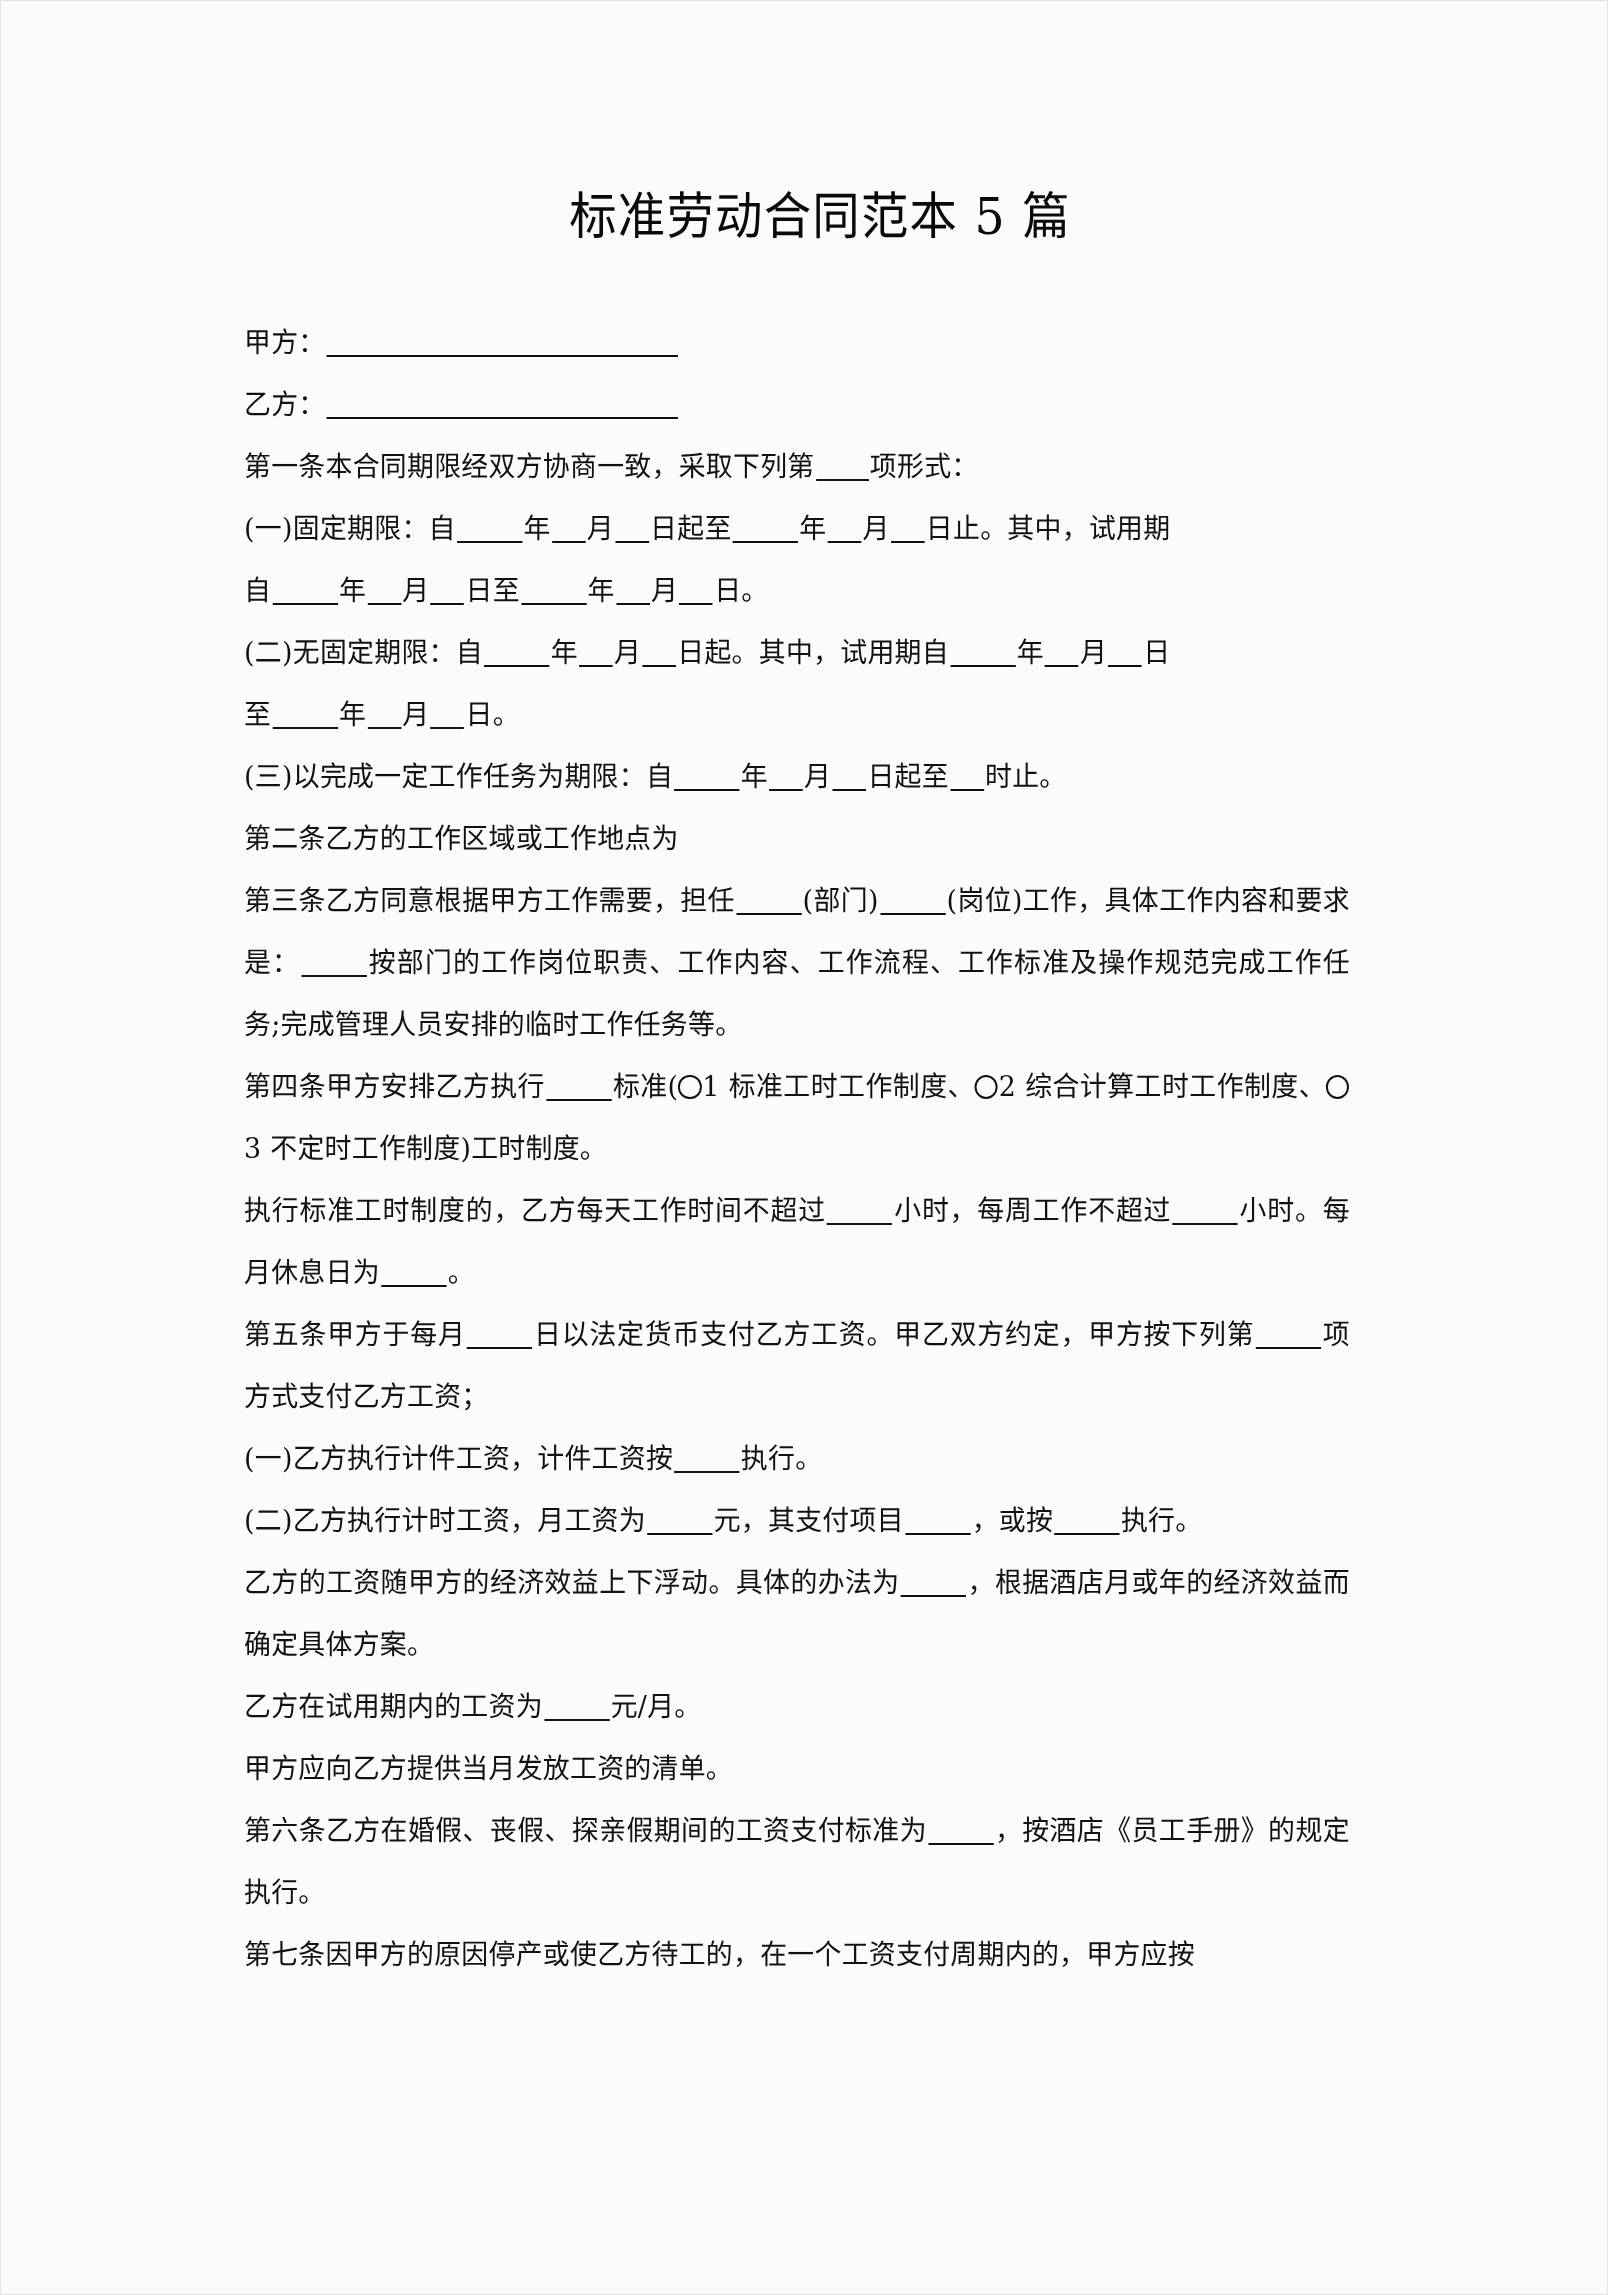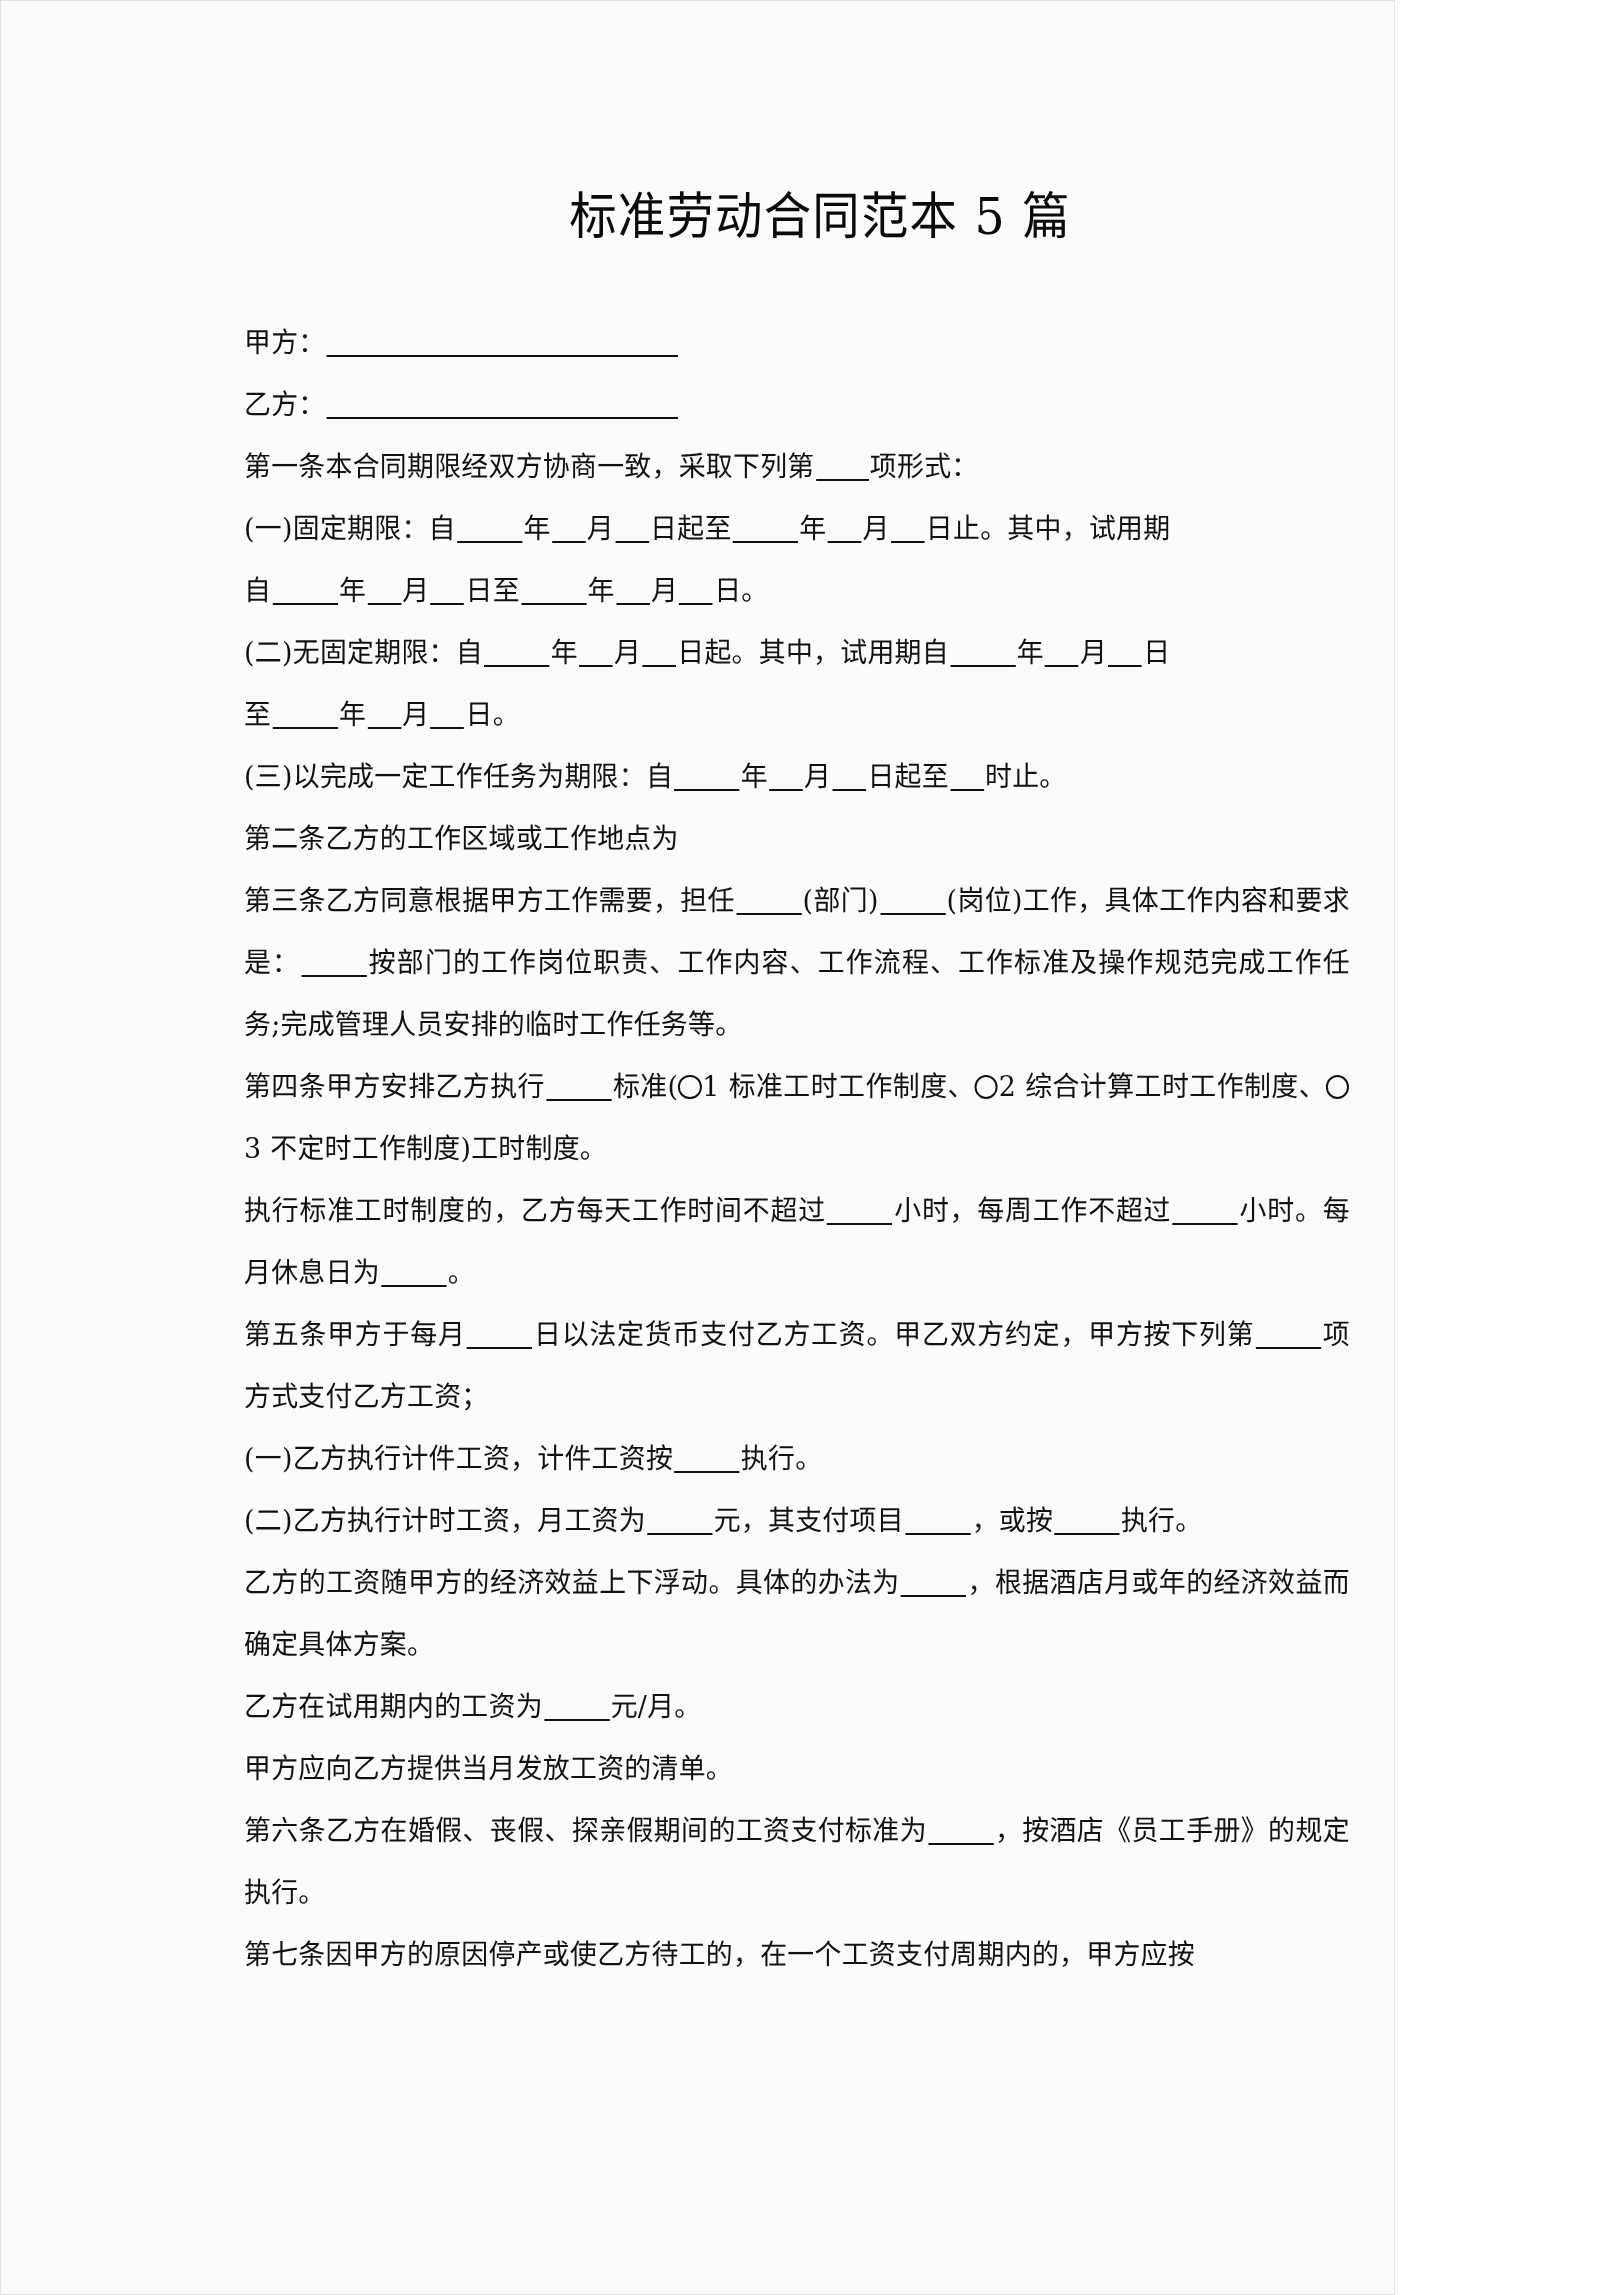--- a/index.html
+++ b/index.html
@@ -5,21 +5,21 @@
   html, body {
     margin: 0;
     padding: 0;
     background: #ffffff;
   }
   body {
     font-family: "DejaVu Serif", "Liberation Serif", serif;
   }
   .page {
     position: relative;
-    width: 1395px;
+    width: 1608px;
     height: 2295px;
     box-sizing: border-box;
     background: #fbfbfb;
     border: 1.3px solid #e2e2e2;
     overflow: hidden;
   }
   .doc {
     position: absolute;
     left: 243px;
     top: 0;

